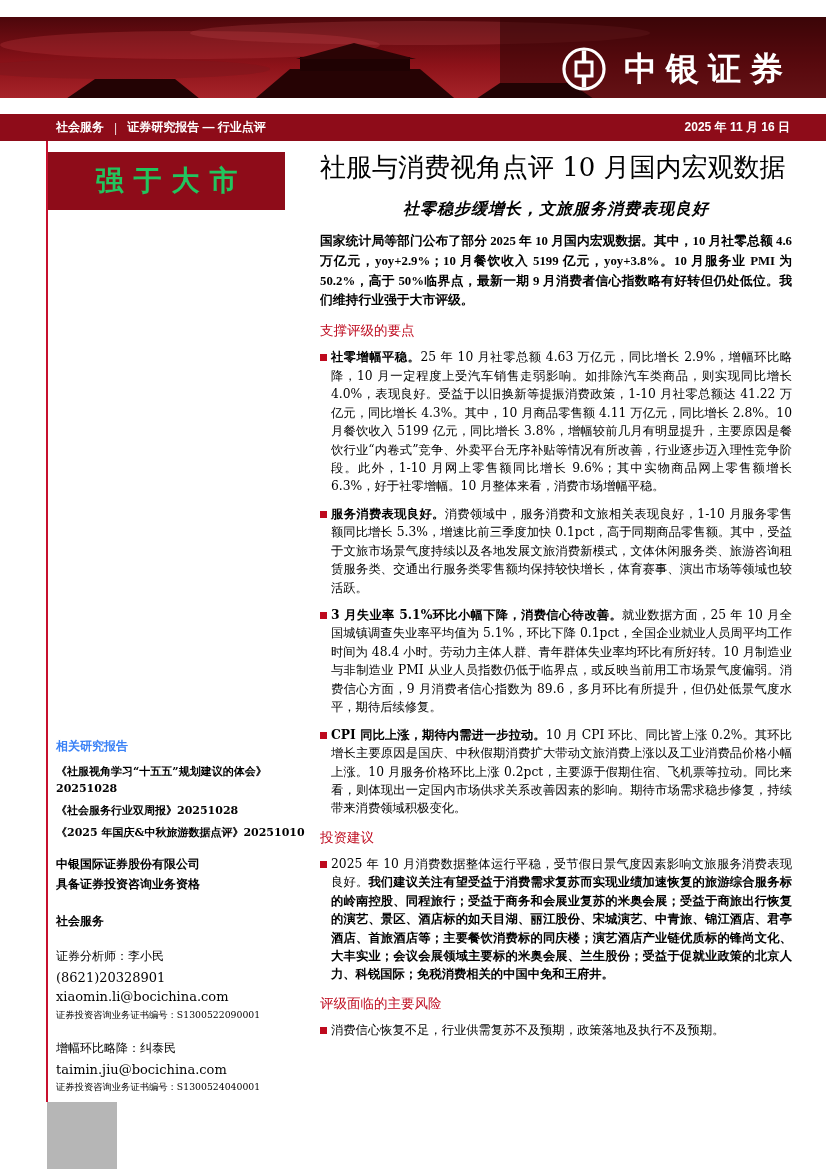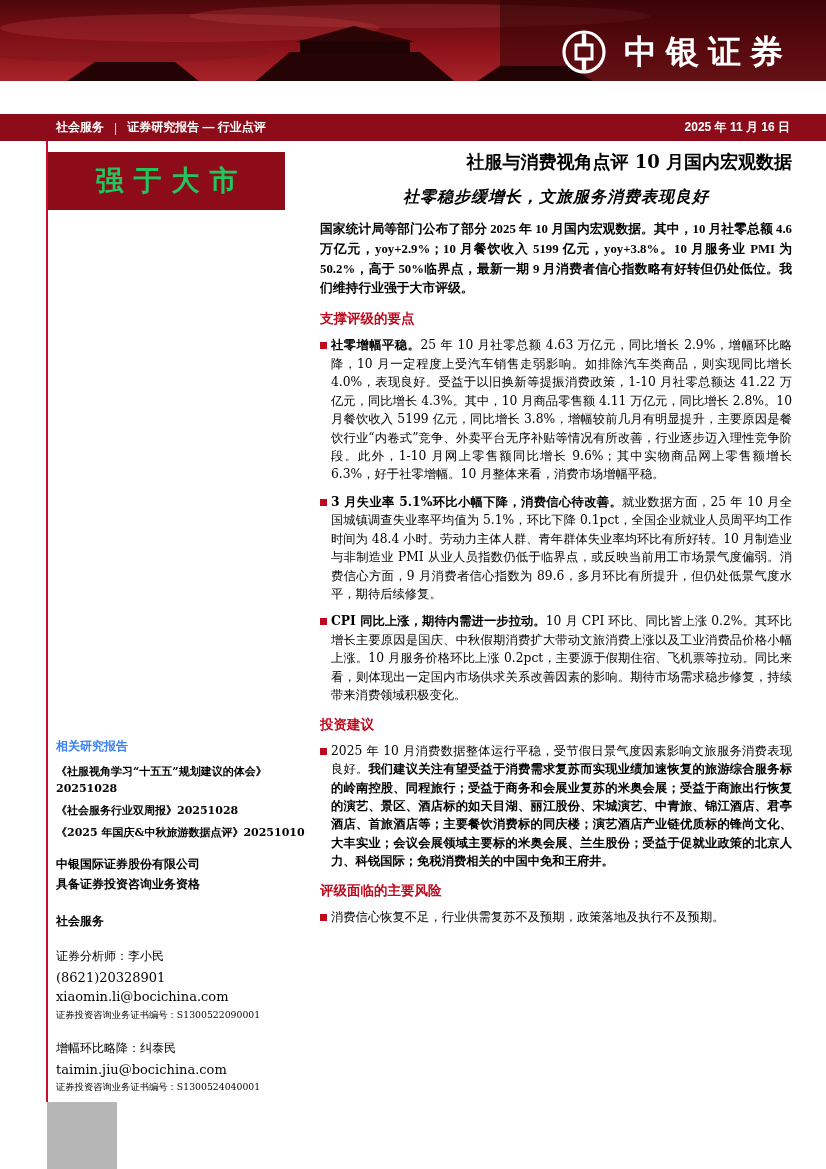--- a/index.html
+++ b/index.html
@@ -3,21 +3,21 @@
 <meta charset="utf-8">
 <style>
   * { margin:0; padding:0; box-sizing:border-box; }
   html,body { background:#ffffff; }
   .page {
     position:relative; width:826px; height:1169px; background:#fff;
     font-family:"DejaVu Serif", serif; color:#000; overflow:hidden;
   }
 
   
-  .banner { position:absolute; left:0; top:0; width:826px; height:81px; overflow:hidden; }
+  .banner { position:absolute; left:0; top:17px; width:826px; height:81px; overflow:hidden; }
   .banner-art { position:absolute; left:0; top:0; width:826px; height:114px; display:block; }
   .brand {
     position:absolute; right:34px; top:28px; display:flex; align-items:center; gap:16px;
   }
   .brand-mark { width:48px; height:48px; }
   .brand-text {
     color:#fff; font-size:33px; font-weight:600; letter-spacing:9px;
     font-family:"DejaVu Serif", serif; white-space:nowrap;
   }
 
@@ -44,30 +44,30 @@
   .company-block { margin-top:14px; font-weight:700; font-size:12px; line-height:1.65; }
   .industry { margin-top:18px; font-weight:700; font-size:12px; }
   .analyst { margin-top:18px; }
   .analyst-name { font-weight:400; font-size:12px; margin-bottom:3px; }
   .contact { font-size:13px; line-height:1.5; }
   .cert { font-size:9.3px; margin-top:2px; white-space:nowrap; }
   .gray-box { position:absolute; left:47px; top:1102px; width:70px; height:67px; background:#b6b6b6; }
 
   
   .main { position:absolute; left:320px; top:148px; width:472px; height:1021px; overflow:hidden; }
-  .title { font-size:18px; font-weight:700; line-height:1.5;text-align:right; }
+  .title { font-size:26px; font-weight:400; line-height:1.5; }
   .subtitle {
     margin-top:12px; font-size:16px; font-weight:600; text-align:center;
     font-style:italic; letter-spacing:1px;
   }
   .abstract {
     margin-top:12px; font-weight:700; font-size:12.8px; line-height:1.55; text-align:justify;font-family:Liberation Serif, serif;
   }
   .section-h {
-    color:#be0a1e; font-size:13.5px; font-weight:700; margin:11px 0 8px;
+    color:#be0a1e; font-size:13.5px; font-weight:400; margin:11px 0 8px;
   }
   .bullet { display:flex; gap:4px; margin-bottom:9px; }
   .sq { flex:0 0 auto; width:7px; height:7px; background:#be0a1e; margin-top:6px; }
   .bullet p { flex:1; font-size:12.3px; line-height:1.5; text-align:justify; }
   .bullet p b { font-weight:700; }
 </style>
 </head>
 <body>
 
 <div class="page">
@@ -153,20 +153,24 @@
     <p class="abstract">国家统计局等部门公布了部分 2025 年 10 月国内宏观数据。其中，10 月社零总额 4.6 万亿元，yoy+2.9%；10 月餐饮收入 5199 亿元，yoy+3.8%。10 月服务业 PMI 为 50.2%，高于 50%临界点，最新一期 9 月消费者信心指数略有好转但仍处低位。我们维持行业强于大市评级。</p>
 
     <h2 class="section-h">支撑评级的要点</h2>
 
     <div class="bullet">
       <span class="sq"></span>
       <p><b>社零增幅平稳。</b><span>25 年 10 月社零总额 4.63 万亿元，同比增长 2.9%，增幅环比略降，10 月一定程度上受汽车销售走弱影响。如排除汽车类商品，则实现同比增长 4.0%，表现良好。受益于以旧换新等提振消费政策，1-10 月社零总额达 41.22 万亿元，同比增长 4.3%。其中，10 月商品零售额 4.11 万亿元，同比增长 2.8%。10 月餐饮收入 5199 亿元，同比增长 3.8%，增幅较前几月有明显提升，主要原因是餐饮行业“内卷式”竞争、外卖平台无序补贴等情况有所改善，行业逐步迈入理性竞争阶段。此外，1-10 月网上零售额同比增长 9.6%；其中实物商品网上零售额增长 6.3%，好于社零增幅。10 月整体来看，消费市场增幅平稳。</span></p>
     </div>
     <div class="bullet">
       <span class="sq"></span>
+      <p><b>服务消费表现良好。</b><span>消费领域中，服务消费和文旅相关表现良好，1-10 月服务零售额同比增长 5.3%，增速比前三季度加快 0.1pct，高于同期商品零售额。其中，受益于文旅市场景气度持续以及各地发展文旅消费新模式，文体休闲服务类、旅游咨询租赁服务类、交通出行服务类零售额均保持较快增长，体育赛事、演出市场等领域也较活跃。</span></p>
+    </div>
+    <div class="bullet">
+      <span class="sq"></span>
       <p><b>3 月失业率 5.1%环比小幅下降，消费信心待改善。</b><span>就业数据方面，25 年 10 月全国城镇调查失业率平均值为 5.1%，环比下降 0.1pct，全国企业就业人员周平均工作时间为 48.4 小时。劳动力主体人群、青年群体失业率均环比有所好转。10 月制造业与非制造业 PMI 从业人员指数仍低于临界点，或反映当前用工市场景气度偏弱。消费信心方面，9 月消费者信心指数为 89.6，多月环比有所提升，但仍处低景气度水平，期待后续修复。</span></p>
     </div>
     <div class="bullet">
       <span class="sq"></span>
       <p><b>CPI 同比上涨，期待内需进一步拉动。</b><span>10 月 CPI 环比、同比皆上涨 0.2%。其环比增长主要原因是国庆、中秋假期消费扩大带动文旅消费上涨以及工业消费品价格小幅上涨。10 月服务价格环比上涨 0.2pct，主要源于假期住宿、飞机票等拉动。同比来看，则体现出一定国内市场供求关系改善因素的影响。期待市场需求稳步修复，持续带来消费领域积极变化。</span></p>
     </div>
 
     <h2 class="section-h">投资建议</h2>
     <div class="bullet">
       <span class="sq"></span>

